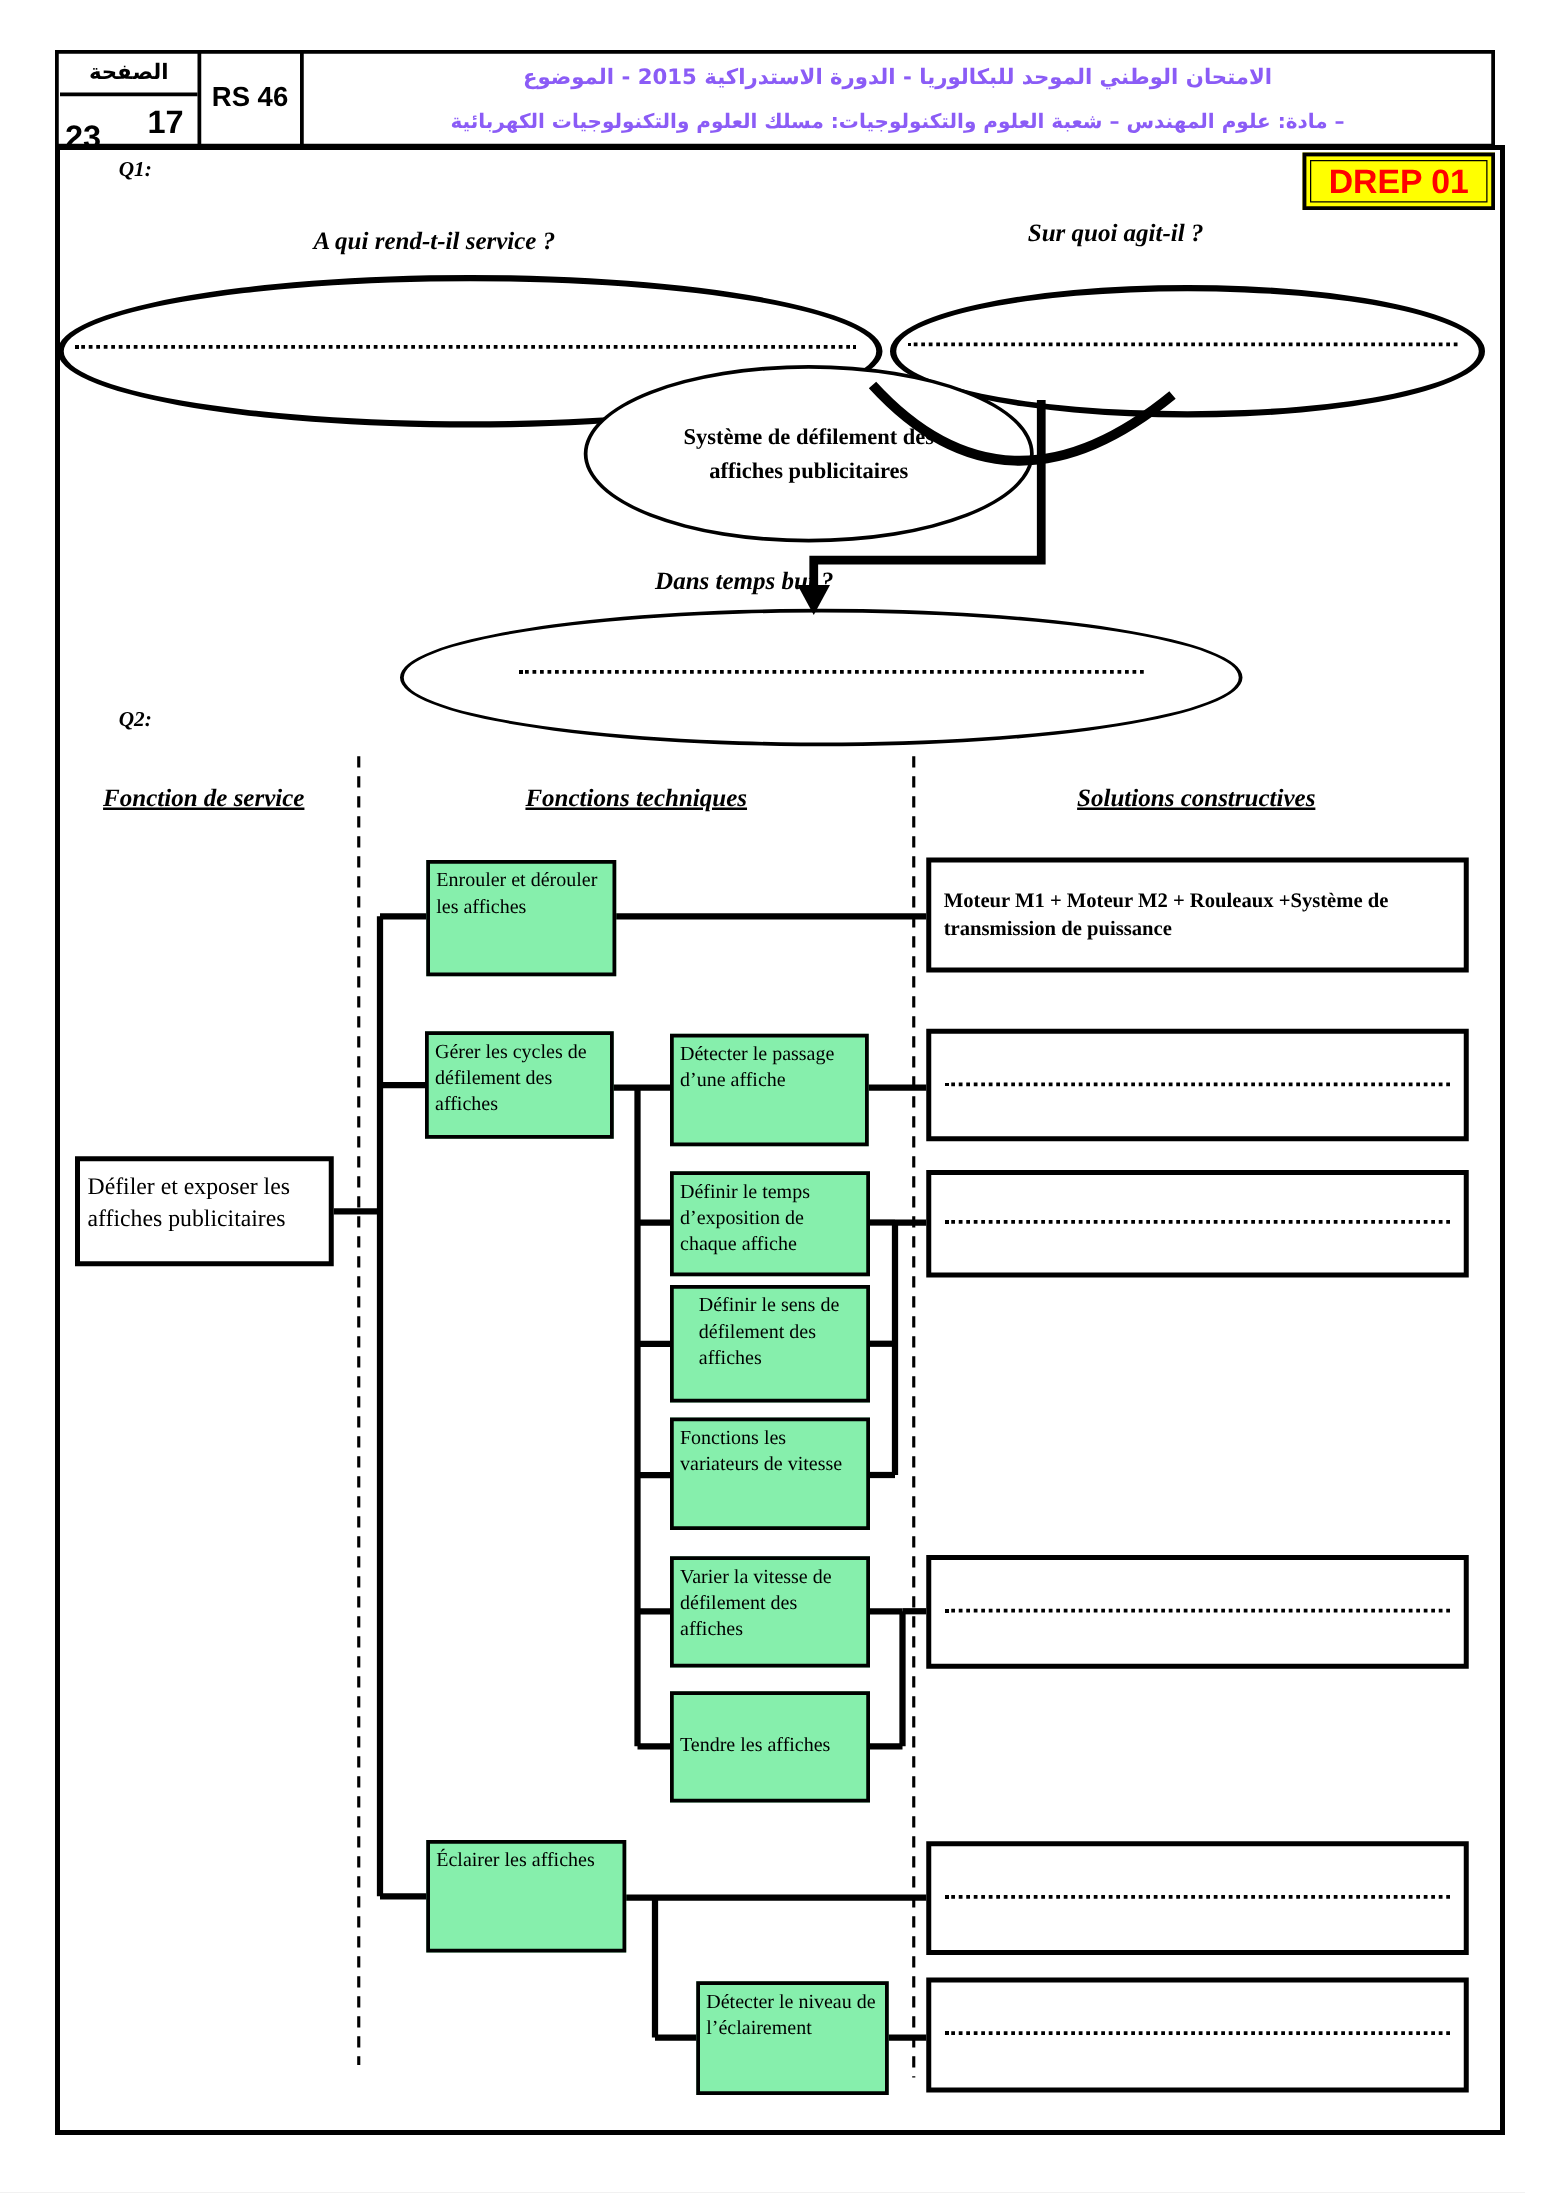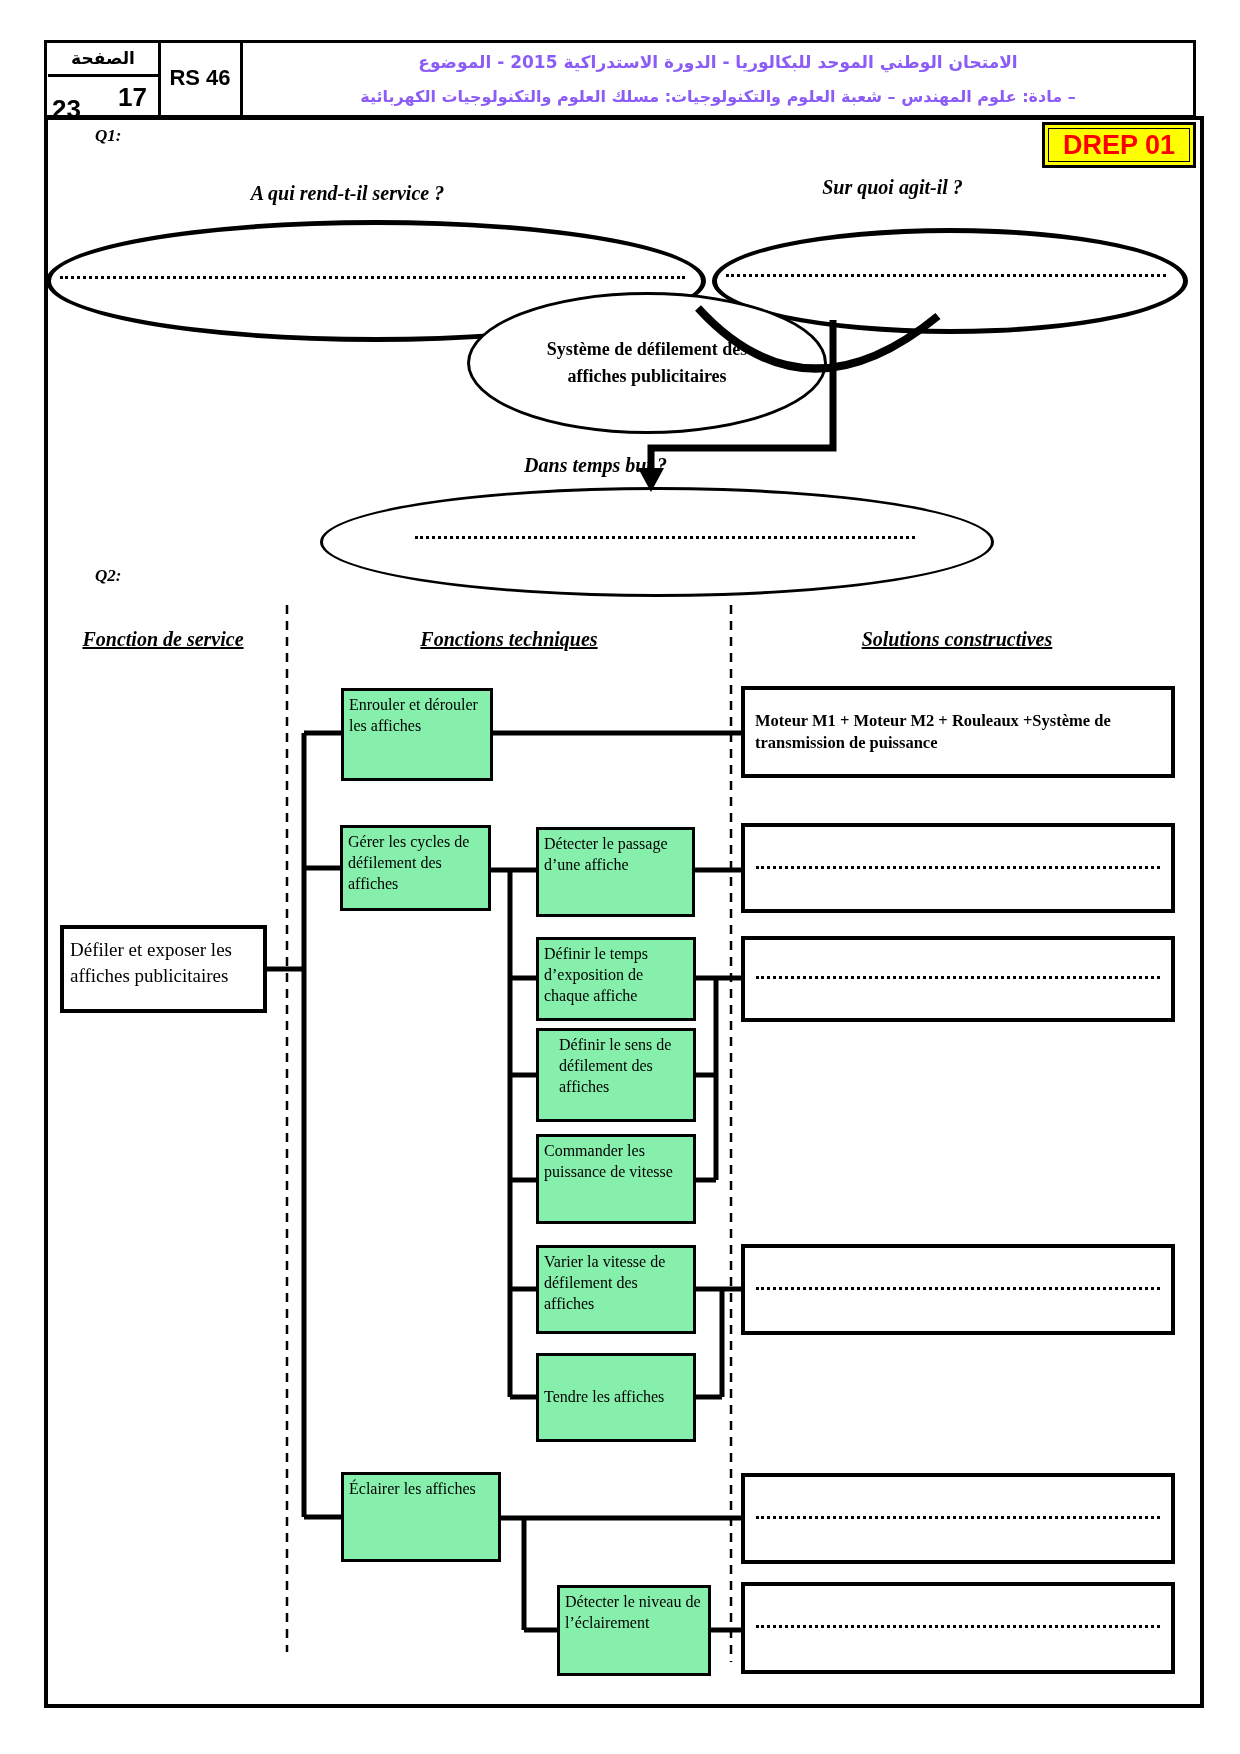--- a/index.html
+++ b/index.html
@@ -149,21 +149,21 @@
   <div class="col-hdr" style="left:394px;top:628px;width:230px;">Fonctions techniques</div>
   <div class="col-hdr" style="left:841px;top:628px;width:232px;">Solutions constructives</div>
 
   <div class="service-box">Défiler et exposer les affiches publicitaires</div>
 
   <div class="fbox" style="left:341px;top:688px;width:152px;height:93px;">Enrouler et dérouler les affiches</div>
   <div class="fbox" style="left:340px;top:825px;width:151px;height:86px;">Gérer les cycles de défilement des affiches</div>
   <div class="fbox" style="left:536px;top:827px;width:159px;height:90px;">Détecter le passage d’une affiche</div>
   <div class="fbox" style="left:536px;top:937px;width:160px;height:84px;">Définir le temps d’exposition de chaque affiche</div>
   <div class="fbox" style="left:536px;top:1028px;width:160px;height:94px;padding-left:20px;">Définir le sens de défilement des affiches</div>
-  <div class="fbox" style="left:536px;top:1134px;width:160px;height:90px;">Commander les puissance de vitesse</div>
+  <div class="fbox" style="left:536px;top:1134px;width:160px;height:90px;">Fonctions les variateurs de vitesse</div>
   <div class="fbox" style="left:536px;top:1245px;width:160px;height:89px;">Varier la vitesse de défilement des affiches</div>
   <div class="fbox center" style="left:536px;top:1353px;width:160px;height:89px;">Tendre les affiches</div>
   <div class="fbox" style="left:341px;top:1472px;width:160px;height:90px;">Éclairer les affiches</div>
   <div class="fbox" style="left:557px;top:1585px;width:154px;height:91px;">Détecter le niveau de l’éclairement</div>
 
   <div class="sbox" style="left:741px;top:686px;width:434px;height:92px;">
     <div class="bold-txt">Moteur M1 + Moteur M2 + Rouleaux +Système de transmission de puissance</div>
   </div>
   <div class="sbox" style="left:741px;top:823px;width:434px;height:90px;"></div>
   <div class="sbox" style="left:741px;top:936px;width:434px;height:86px;"></div>

